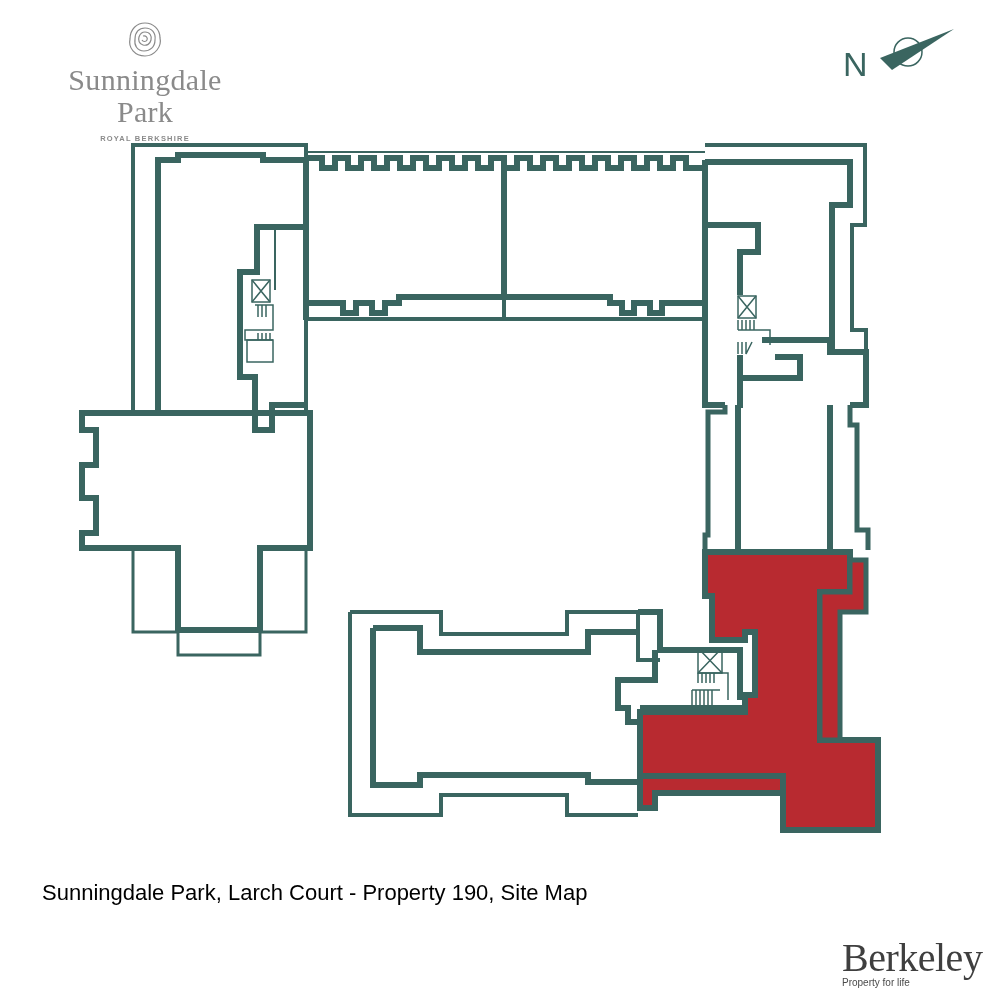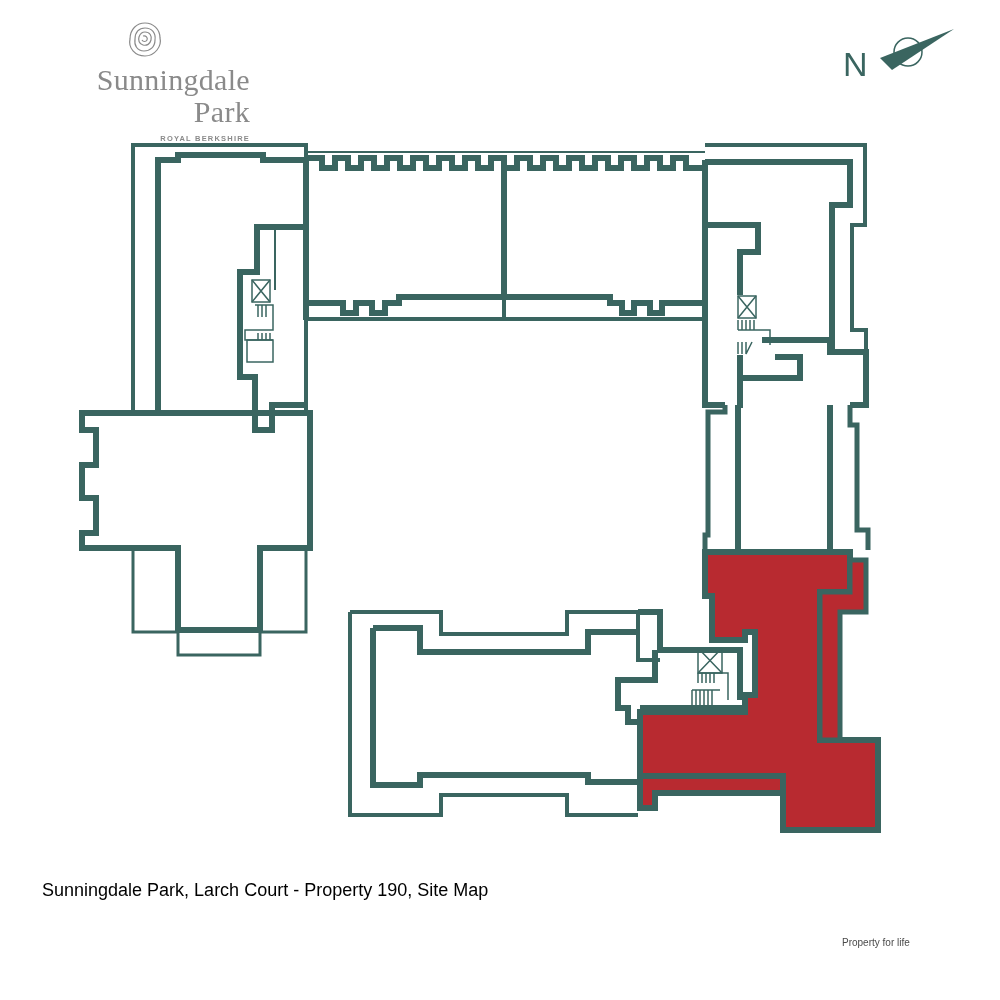--- a/index.html
+++ b/index.html
@@ -1,22 +1,22 @@
 <!DOCTYPE html>
 <html><head>
 <meta charset="utf-8">
 <style>
   html, body { margin:0; padding:0; background:#ffffff; }
   body { width:1000px; height:1000px; position:relative; overflow:hidden; font-family:"Liberation Sans", sans-serif; }
-  .logo { position:absolute; left:40px; top:20px; width:210px; text-align:right; color:#8a8a8a; }
+  .logo { position:absolute; left:40px; top:20px; width:210px; text-align:center; color:#8a8a8a; }
   .logo .name { font-family:"Liberation Serif", serif; font-size:30px; letter-spacing:0.3px; margin-top:4px; line-height:32px; }
   .logo .sub { font-size:7.5px; letter-spacing:1.2px; margin-top:6px; color:#8a8a8a;font-weight:bold; }
   .compass { position:absolute; left:840px; top:24px; width:120px; height:60px; }
   .plan { position:absolute; left:0; top:0; width:1000px; height:1000px; }
-  .caption { position:absolute; left:42px; top:880px; font-size:18px; color:#000; }
+  .caption { position:absolute; left:42px; top:880px; font-size:22px; color:#000; }
   .berkeley { position:absolute; left:842px; top:938px; color:#3f3f3f; }
   .berkeley .b-name { font-family:"Liberation Serif", serif; font-size:40px; line-height:40px; letter-spacing:-0.5px; }
   .berkeley .b-sub { font-size:10px; margin-top:-1px; color:#4a4a4a; }
 </style>
 </head>
 <body>
 
 <div class="logo">
   <svg width="40" height="40" viewBox="0 0 40 40" style="display:block;margin:0 auto;">
     <g fill="none" stroke="#8a8a8a" stroke-width="1.2">
@@ -115,14 +115,15 @@
   <g>
     <path fill="#b82a30" stroke="#3a6560" stroke-width="6" stroke-linejoin="miter" d="M705 552 L850 552 L850 592 L820 592 L820 740 L878 740 L878 830 L783 830 L783 793 L655 793 L655 808 L640 808 L640 712 L745 712 L745 695 L755 695 L755 632 L745 632 L745 640 L712 640 L712 596 L705 596 Z"></path>
     <path fill="#b82a30" stroke="#3a6560" stroke-width="5" d="M850 560 L866 560 L866 612 L840 612 L840 740 L820 740 L820 592 L850 592 Z"></path>
     <path fill="none" stroke="#3a6560" stroke-width="6" d="M640 776 L783 776 L783 793"></path>
   </g>
 </svg>
 
 <div class="caption">Sunningdale Park, Larch Court - Property 190, Site Map</div>
 
 <div class="berkeley">
+  <div class="b-name">Berkeley</div>
   <div class="b-sub">Property for life</div>
 </div>
 
 </body></html>

